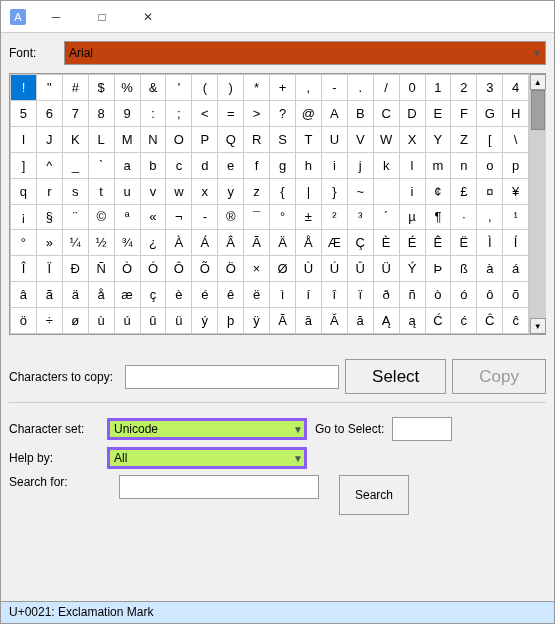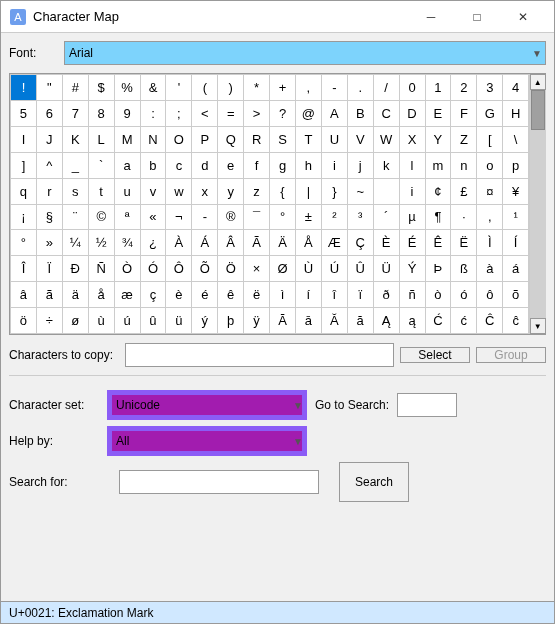--- a/index.html
+++ b/index.html
@@ -82,21 +82,21 @@
     .font-select-wrapper {
       flex: 1;
       position: relative;
       display: flex;
       align-items: center;
     }
     .font-select-wrapper select {
       width: 100%;
       height: 24px;
       border: 1px solid #999;
-      background: #7dd3fc;
+      background: #c2410c;
       font-size: 12px;
       padding: 0 24px 0 4px;
       appearance: none;
       -webkit-appearance: none;
       cursor: pointer;
     }
     .font-select-arrow {
       position: absolute;
       right: 4px;
       pointer-events: none;
@@ -177,47 +177,47 @@
       position: absolute;
       top: 0;
       left: 1px;
       border: 1px solid #888;
     }
 
     .bottom-section {
       display: flex;
       flex-direction: column;
       gap: 6px;
-      margin-top: 4px;
+      margin-top: 20px;
     }
 
     .chars-to-copy-row {
       display: flex;
       align-items: center;
       gap: 6px;
     }
     .chars-to-copy-label {
       font-size: 12px;
       min-width: 110px;
     }
     .chars-to-copy-input {
       flex: 1;
       height: 24px;
       border: 1px solid #999;
       background: white;
       font-size: 12px;
       padding: 0 4px;
     }
     .action-btn {
-      height: 16px;
+      height: 35px;
       min-width: 70px;
-      padding: 0 12px;
+      padding: 0 26px;
       border: 1px solid #999;
       background: #f0f0f0;
-      font-size: 12px;
+      font-size: 17px;
       cursor: pointer;
     }
     .action-btn:disabled {
       color: #999;
       cursor: default;
     }
 
     .advanced-view-row {
       display: flex;
       align-items: center;
@@ -251,23 +251,23 @@
     }
     .option-select-wrapper {
       flex: 1;
       position: relative;
       display: flex;
       align-items: center;
       max-width: 200px;
     }
     .option-select-wrapper select {
       width: 100%;
-      height: 30px;
-      border: 5px solid #8b5cf6;
-      background: #a21caf;
+      height: 22px;
+      border: 3px solid #8b5cf6;
+      background: #bef264;
       font-size: 12px;
       padding: 0 20px 0 4px;
       appearance: none;
       -webkit-appearance: none;
       cursor: pointer;
     }
     .option-select-arrow {
       position: absolute;
       right: 4px;
       pointer-events: none;
@@ -282,21 +282,21 @@
       width: 60px;
       height: 24px;
       border: 1px solid #999;
       background: white;
       font-size: 12px;
       padding: 0 4px;
     }
 
     .search-row {
       display: flex;
-      align-items: center;
+      align-items: flex-start;
       gap: 20px;
     }
     .search-label {
       font-size: 12px;
       min-width: 90px;
     }
     .search-input {
       flex: 1;
       height: 24px;
       border: 1px solid #999;
@@ -315,34 +315,32 @@
       cursor: pointer;
     }
 
     .status-bar {
       background: #d0e8ff;
       border-top: 1px solid #999;
       padding: 3px 8px;
       font-size: 12px;
       height: 22px;
       display: flex;
-      align-items: center;
     }
   </style>
 </head>
 <body>
 
 <div class="window">
 
   <div class="title-bar">
     <svg class="title-bar-icon" viewBox="0 0 18 18">
       <rect x="1" y="1" width="16" height="16" rx="2" fill="#4a86e8" opacity="0.8"></rect>
       <text x="9" y="13" text-anchor="middle" fill="white" font-size="11" font-family="Arial">A</text>
     </svg>
-    <span class="title-bar-text">Character Map</span>
     <div class="title-bar-controls">
       <button class="title-btn">─</button>
       <button class="title-btn">□</button>
       <button class="title-btn close">✕</button>
     </div>
   </div>
 
   <div class="content">
 
     <div class="font-row">
@@ -566,36 +564,36 @@
         <div class="scroll-btn">▼</div>
       </div>
     </div>
 
     <div class="bottom-section">
 
       <div class="chars-to-copy-row">
         <span class="chars-to-copy-label">Characters to copy:</span>
         <input class="chars-to-copy-input" type="text" value="" style="">
         <button class="action-btn">Select</button>
-        <button class="action-btn" disabled="">Group</button>
+        <button class="action-btn" disabled="">Copy</button>
       </div>
 
 
       <div class="advanced-options">
 
         <div class="option-row">
           <span class="option-label">Character set:</span>
           <div class="option-select-wrapper">
             <select>
               <option>Unicode</option>
               <option>ASCII</option>
             </select>
             <span class="option-select-arrow">▼</span>
           </div>
-          <span class="goto-unicode-label">Go to Search:</span>
+          <span class="goto-unicode-label">Go to Select:</span>
           <input type="text" class="goto-unicode-input" value="" style="">
         </div>
 
         <div class="option-row">
           <span class="option-label">Help by:</span>
           <div class="option-select-wrapper">
             <select>
               <option>All</option>
               <option>Unicode Subrange</option>
             </select>

